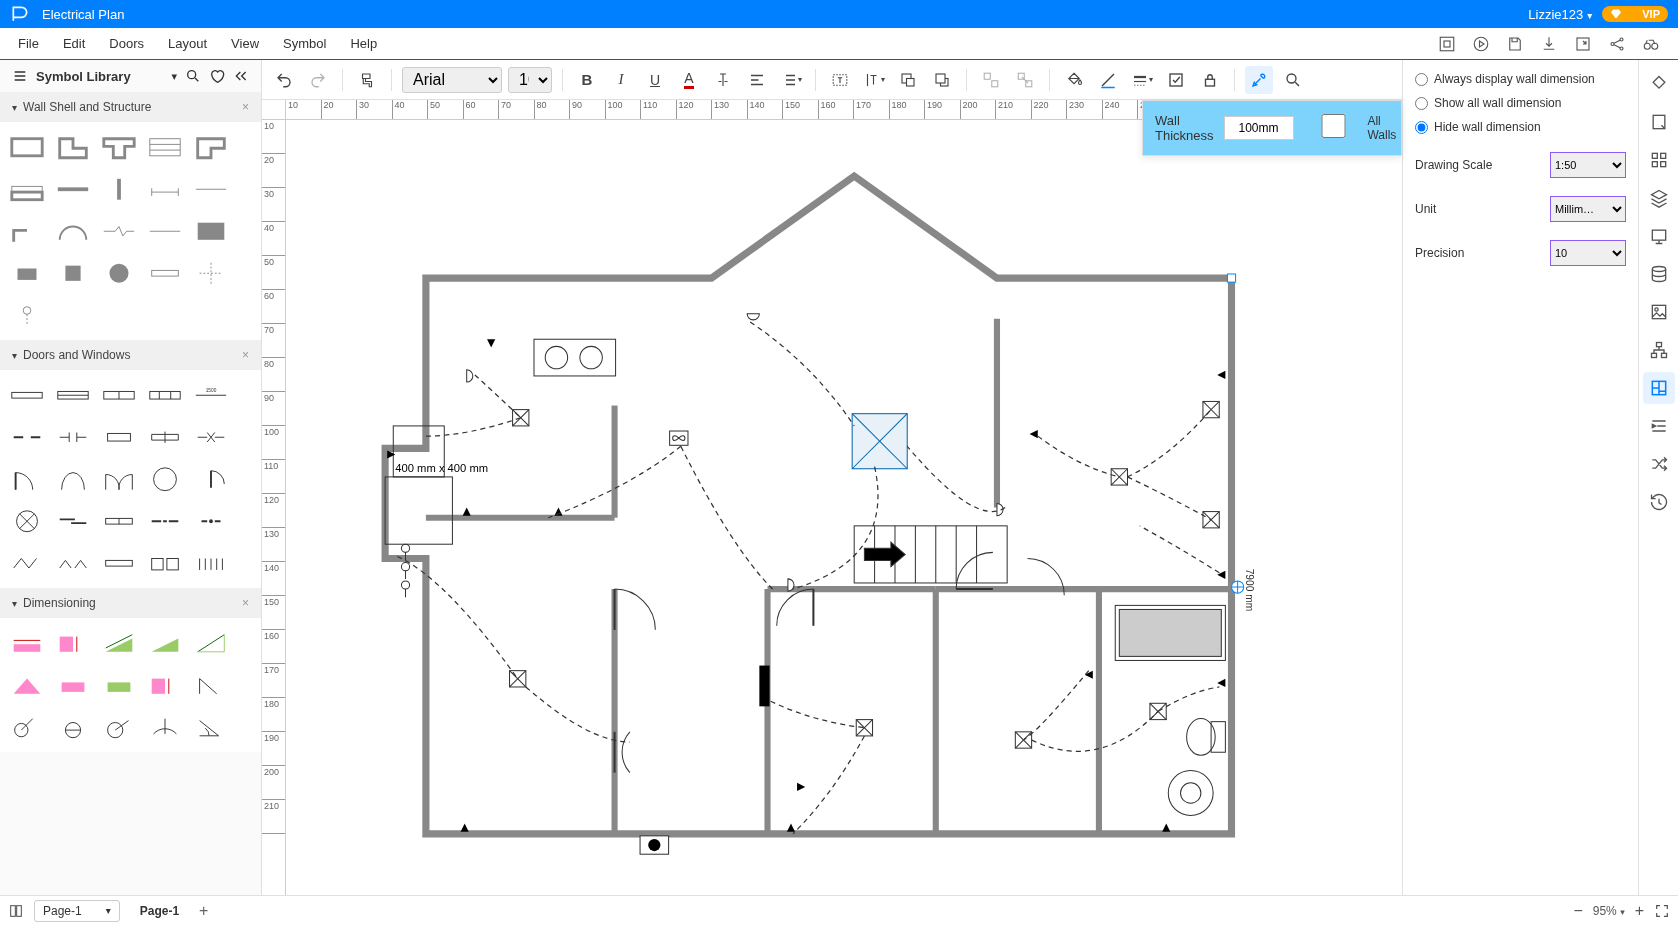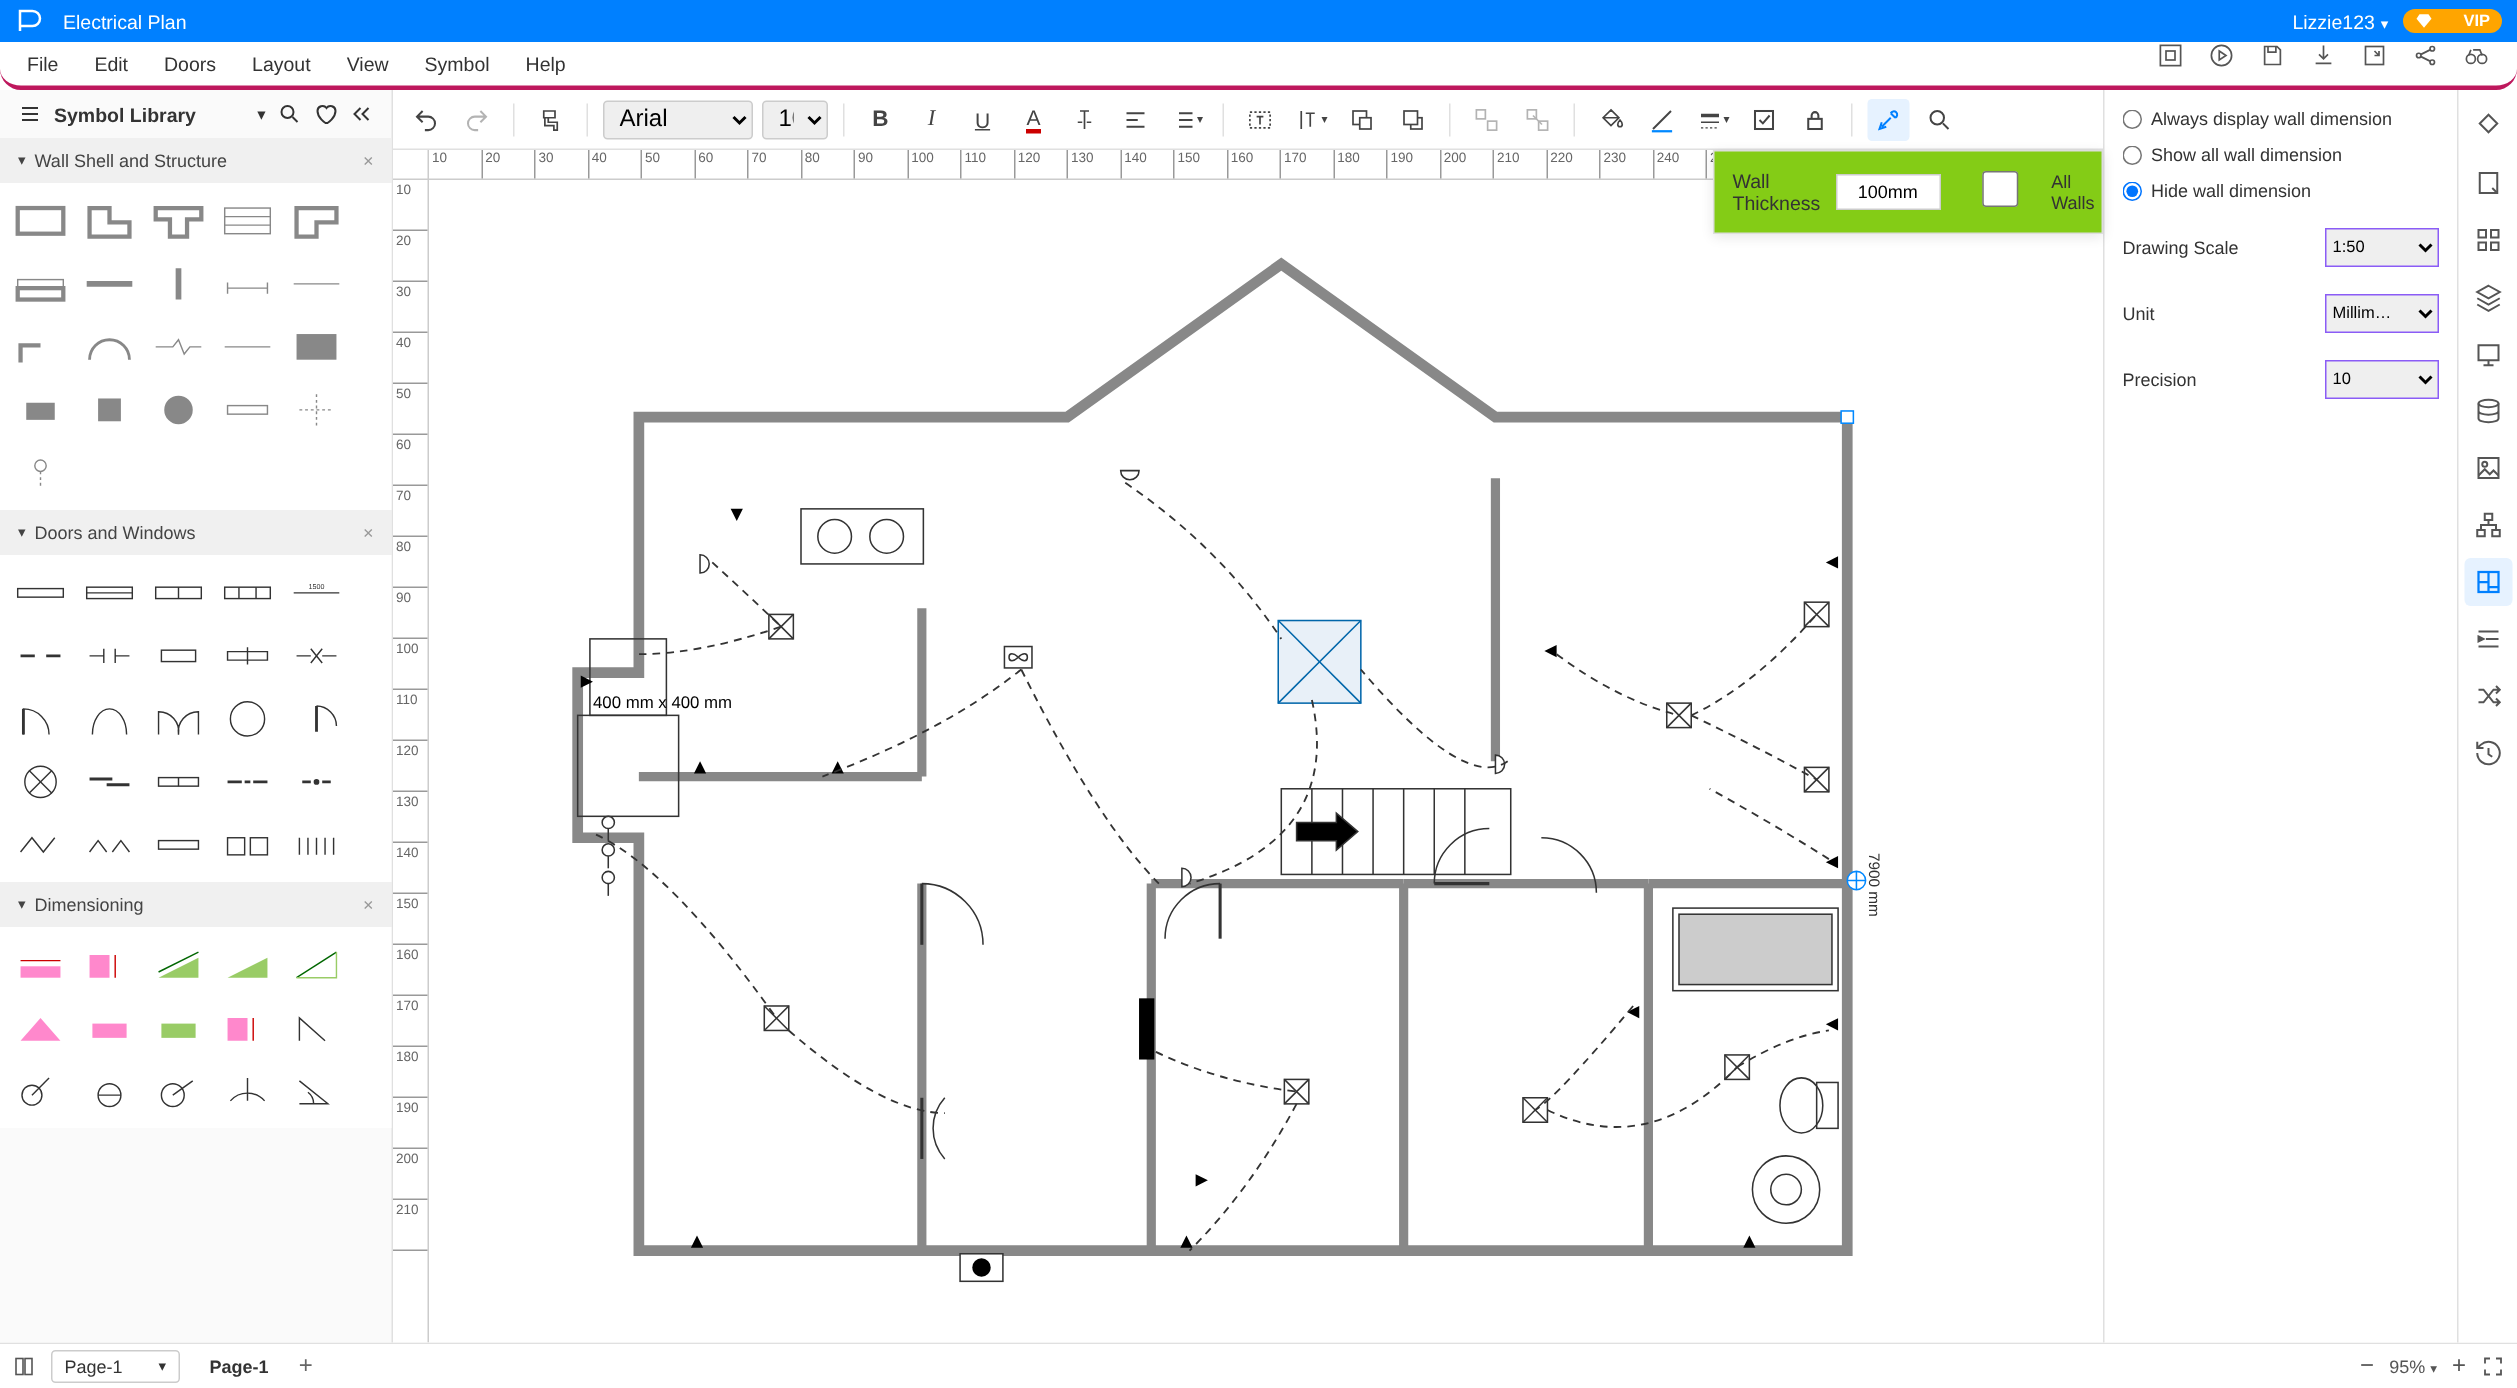--- a/index.html
+++ b/index.html
@@ -5,21 +5,21 @@
 * { margin: 0; padding: 0; box-sizing: border-box; }
 body { font-family: -apple-system, BlinkMacSystemFont, "Segoe UI", Arial, sans-serif; font-size: 13px; color: #333; overflow: hidden; width: 1678px; height: 925px; background: #fff; }
 
 .title-bar { background: #0080ff; height: 28px; display: flex; align-items: center; padding: 0 10px; color: #fff; }
 .title-bar .logo { width: 20px; height: 20px; margin-right: 12px; }
 .title-bar .doc-title { font-size: 13px; flex: 1; }
 .title-bar .user { font-size: 13px; margin-right: 10px; }
 .title-bar .vip-badge { background: #ffa500; color: #fff; padding: 2px 8px; border-radius: 10px; font-size: 11px; font-weight: bold; display: flex; align-items: center; gap: 20px; }
 .title-bar .chevron { margin-left: 4px; font-size: 10px; }
 
-.menu-bar { height: 32px; display: flex; padding: 0 6px; border-bottom: 3px solid #be185d; justify-content: space-between; border-radius: 14px; }
+.menu-bar { height: 32px; display: flex; align-items: center; padding: 0 6px; border-bottom: 1px solid #be185d; justify-content: space-between; }
 .menu-bar .left { display: flex; align-items: center; }
 .menu-bar .menu-item { padding: 6px 12px; cursor: pointer; font-size: 13px; }
 .menu-bar .right-icons { display: flex; gap: 16px; padding-right: 12px; }
 .menu-bar .right-icons .ticon { width: 18px; height: 18px; color: #555; cursor: pointer; }
 
 .main-row { display: flex; height: calc(925px - 28px - 32px - 30px); }
 
 .left-panel { width: 262px; border-right: 1px solid #e0e0e0; display: flex; flex-direction: column; background: #fafafa; }
 .lib-header { display: flex; align-items: center; padding: 8px 12px; gap: 8px; }
 .lib-header .lib-title { font-weight: 600; flex: 1; }
@@ -42,21 +42,21 @@
 
 .canvas-wrap { flex: 1; position: relative; overflow: hidden; background: #f5f5f5; }
 .ruler-h { position: absolute; top: 0; left: 24px; right: 0; height: 20px; background: #fff; border-bottom: 1px solid #ccc; display: flex; font-size: 9px; color: #666; }
 .ruler-h .tick { width: 35.5px; border-right: 1px solid #999; text-align: left; padding-left: 2px; position: relative; }
 .ruler-v { position: absolute; top: 20px; left: 0; width: 24px; bottom: 0; background: #fff; border-right: 1px solid #ccc; display: flex; flex-direction: column; font-size: 9px; color: #666; }
 .ruler-v .tick { height: 34px; border-bottom: 1px solid #999; writing-mode: horizontal-tb; padding: 1px 2px; }
 .ruler-corner { position: absolute; top: 0; left: 0; width: 24px; height: 20px; background: #fff; border-right: 1px solid #ccc; border-bottom: 1px solid #ccc; }
 .canvas { position: absolute; top: 20px; left: 24px; right: 0; bottom: 0; background: #fff; }
 .canvas svg { width: 100%; height: 100%; }
 
-.wall-popup { position: absolute; top: 40px; right: 0; width: 260px; background: #84cc16; border: 1px solid #ddd; box-shadow: 0 2px 8px rgba(0,0,0,0.1); padding: 12px; display: flex; align-items: center; gap: 10px; z-index: 10; }
+.wall-popup { position: absolute; top: 40px; right: 0; width: 260px; background: #7dd3fc; border: 1px solid #ddd; box-shadow: 0 2px 8px rgba(0,0,0,0.1); padding: 12px; display: flex; align-items: center; gap: 10px; z-index: 10; }
 .wall-popup input { width: 70px; height: 24px; border: 1px solid #ccc; text-align: center; font-size: 12px; }
 .wall-popup label { font-size: 12px; }
 
 .right-rail { width: 40px; border-left: 1px solid #e0e0e0; display: flex; flex-direction: column; align-items: center; padding-top: 8px; gap: 6px; background: #fff; }
 .right-rail .ricon { width: 32px; height: 32px; display: flex; align-items: center; justify-content: center; cursor: pointer; color: #555; border-radius: 4px; }
 .right-rail .ricon.active { background: #e6f2ff; color: #0080ff; }
 
 .props-panel { width: 236px; border-left: 1px solid #e0e0e0; padding: 12px; background: #fff; display: flex; flex-direction: column; gap: 10px; font-size: 12px; }
 .props-panel .radio-row { display: flex; align-items: center; gap: 6px; }
 .props-panel .prop-row { display: flex; align-items: center; justify-content: space-between; margin-top: 8px; }

